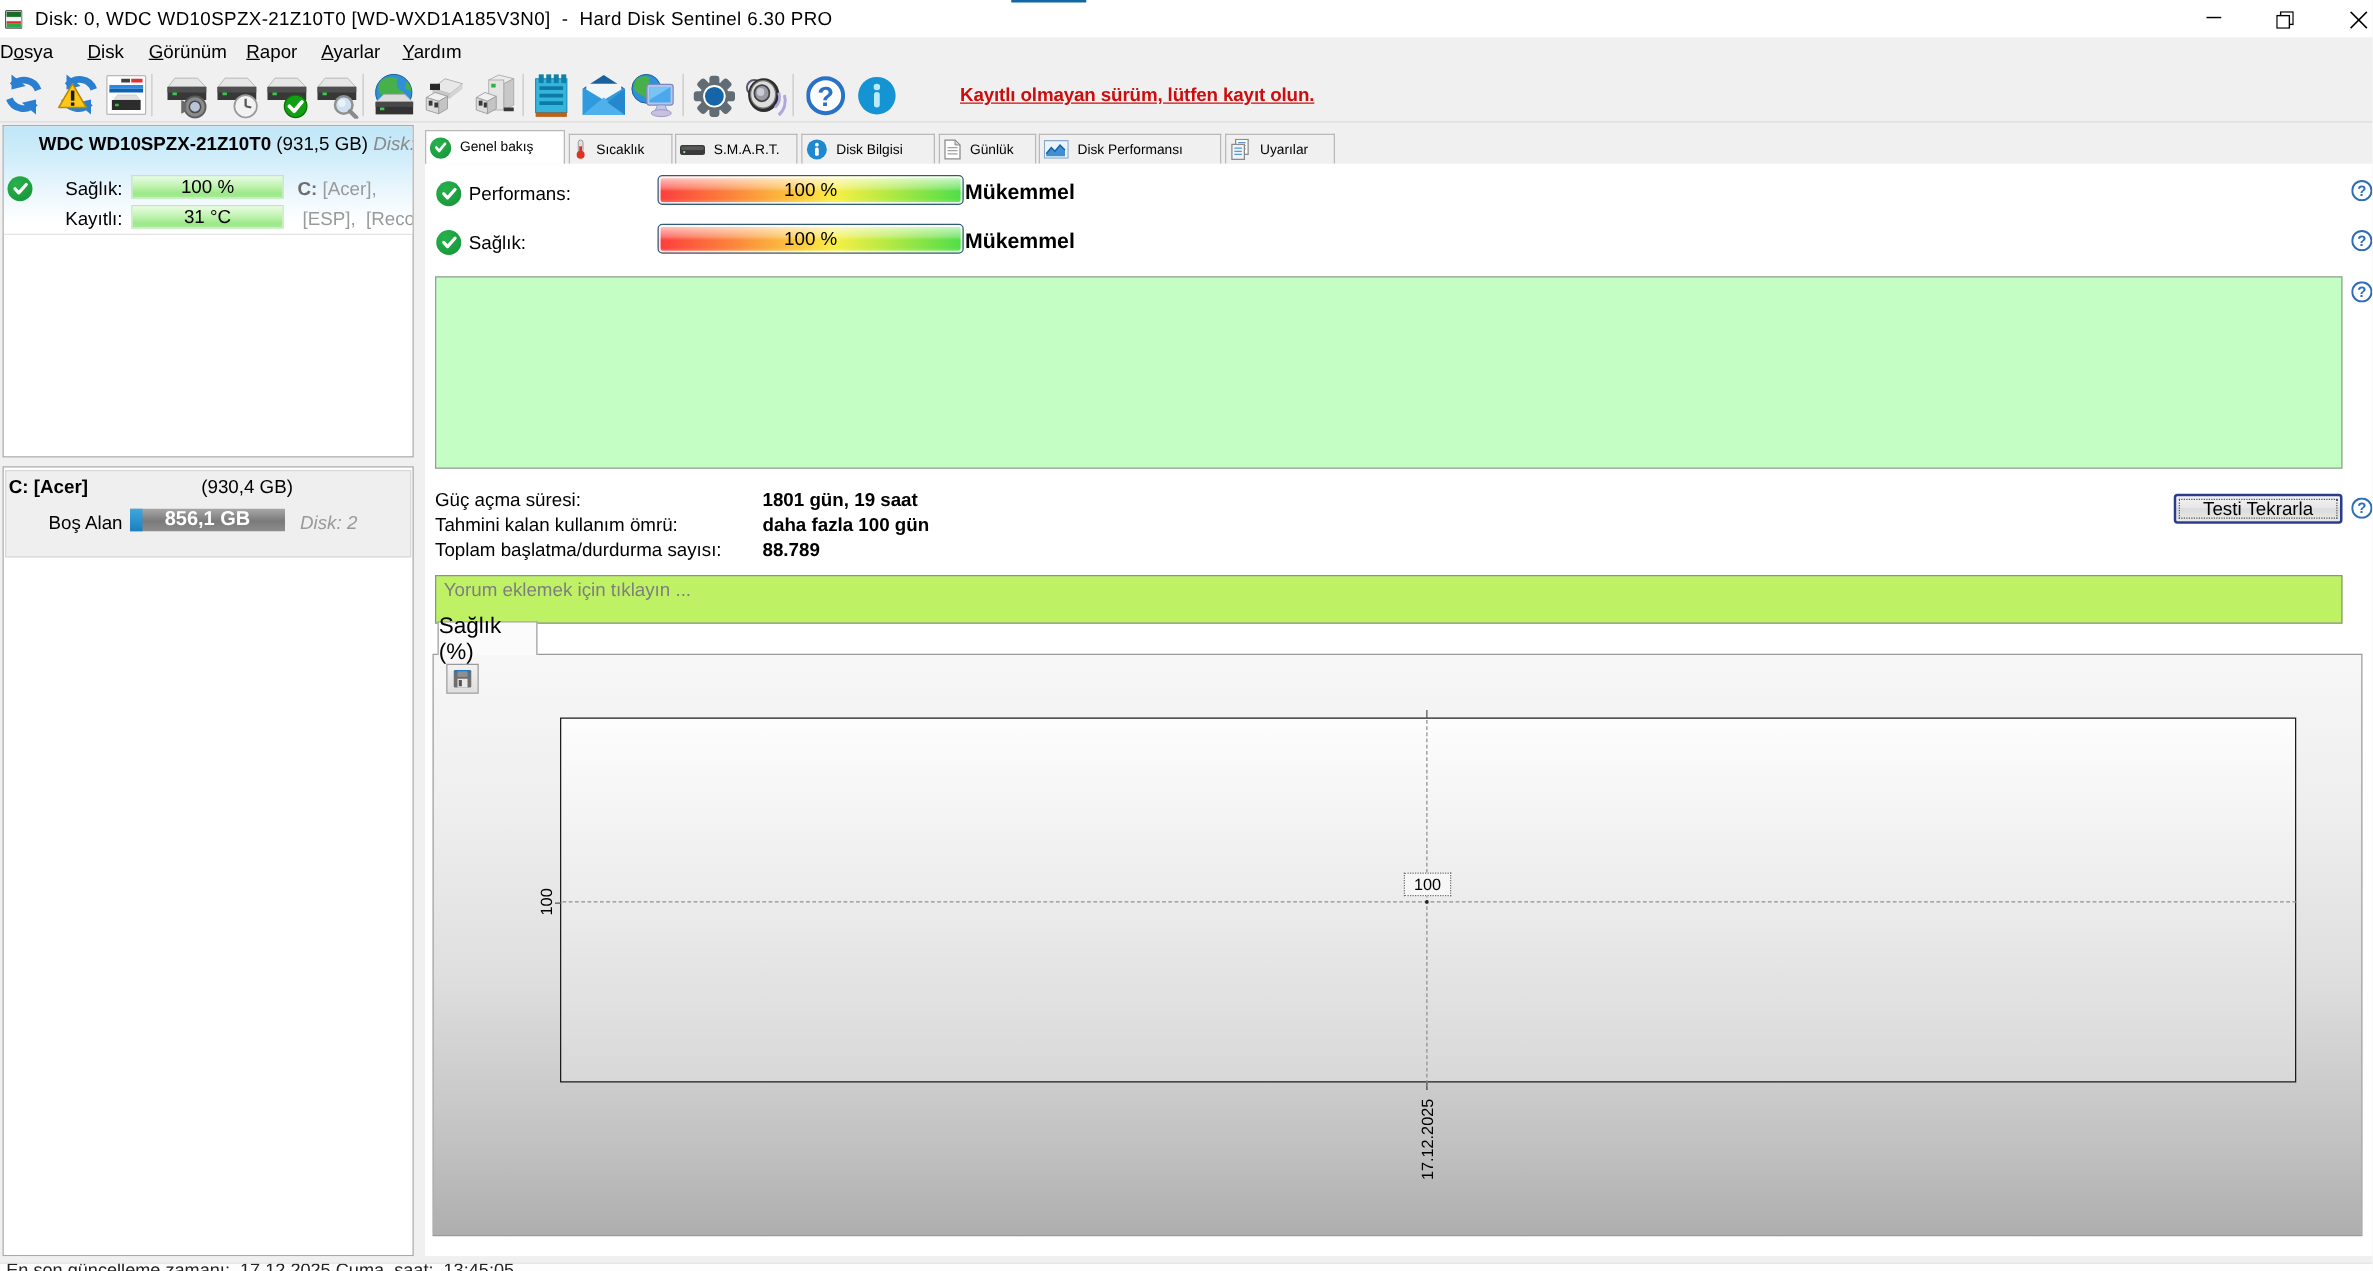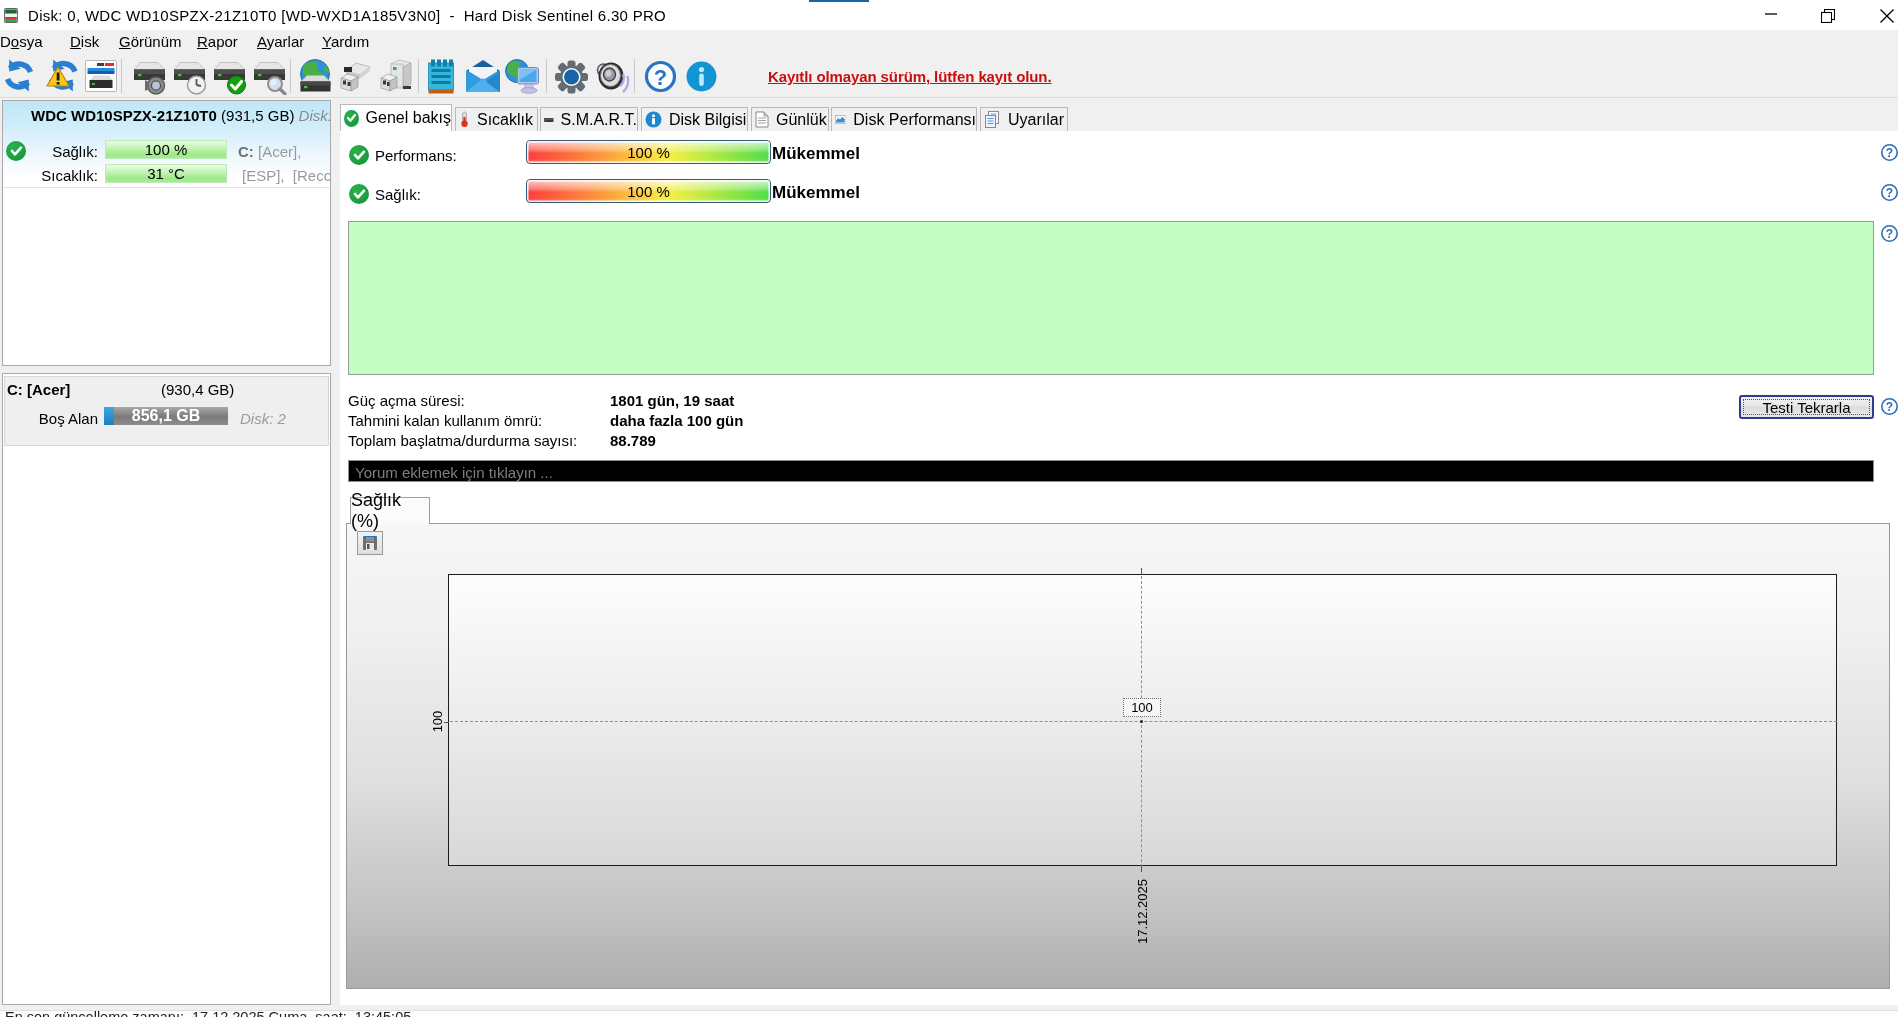--- a/index.html
+++ b/index.html
@@ -20,36 +20,36 @@
 #reglink{left:768px;top:68px;color:#cf0c0c;font-weight:bold;font-size:15px;letter-spacing:-0.1px;text-decoration:underline}
 
 #lpanel1{left:2px;top:100px;width:329px;height:266px;background:#fff;border:1px solid #a9a9a9;overflow:hidden}
 #lp1sel{left:0px;top:0px;width:327px;height:87px;background:linear-gradient(180deg,#bfe6f7 0%,#d2eefa 32%,#ecf7fd 62%,#ffffff 90%);border-bottom:1px solid #e4e4e4}
 #lpanel2{left:2px;top:373px;width:329px;height:632px;background:#fff;border:1px solid #a9a9a9}
 #lp2sel{left:1px;top:2px;width:325px;height:70px;background:#efefef;border:1px solid #d8d8d8}
 .greenbar{background:linear-gradient(180deg,#e9fce2 0%,#c2f3b2 45%,#9ce98a 80%,#a5ec93 100%);border:1px solid #c0e8b8;text-align:center;font-size:15px}
 
 .gcheck{border-radius:50%;background:radial-gradient(circle at 35% 30%,#27b24b,#149238);display:flex;align-items:center;justify-content:center}
 
-.tab{top:107px;height:24px;background:#f0f0f0;border:1px solid #b9b9b9;border-bottom:none;display:flex;align-items:center;padding-left:3px;gap:7px;font-size:16px;white-space:nowrap;overflow:hidden}
+.tab{top:107px;height:24px;background:#f0f0f0;border:1px solid #b9b9b9;border-bottom:none;display:flex;align-items:center;padding-left:3px;gap:7px;font-size:11px;white-space:nowrap;overflow:hidden}
 #tab-active{top:104px;height:27px;background:#fff;z-index:3}
 #rightpane{left:340px;top:131px;width:1558px;height:874px;background:#fff}
 
 .gauge{width:245px;height:24px;border:1px solid #33597a;border-radius:4px;box-shadow:inset 0 0 0 1.5px rgba(255,255,255,0.85);background:linear-gradient(90deg,#fd3d3d 0%,#fc7e3c 22%,#fdc63e 45%,#f8ef45 58%,#b6ea43 75%,#4ede49 100%);position:absolute;overflow:hidden}
 .gauge .gloss{position:absolute;left:0;top:0;width:100%;height:100%;background:linear-gradient(180deg,rgba(255,255,255,0.75) 0%,rgba(255,255,255,0.28) 42%,rgba(255,255,255,0) 55%,rgba(255,255,255,0) 82%,rgba(255,255,255,0.25) 100%)}
 .gauge .gtext{position:absolute;width:100%;text-align:center;top:3px;font-size:15px}
 .mukemmel{font-weight:bold;font-size:17px}
 
 #greenbox{left:348px;top:221px;width:1526px;height:154px;background:#c4fec4;border:1px solid #9a9a9a;padding:4px 3px;font-size:14.5px;line-height:18px}
 
 .dlabel{left:348px;font-size:15px}
 .dvalue{left:610px;font-size:15px;font-weight:bold}
 #retest{left:1739px;top:395px;width:135px;height:24px;border:2px solid #2b3c8c;border-radius:3px;background:linear-gradient(180deg,#f4f4f4,#e6e6e6 45%,#dcdcdc 50%,#e9e9e9);display:flex;align-items:center;justify-content:center;font-size:15px}
 #retest .dotted{position:absolute;left:2px;top:2px;right:2px;bottom:2px;border:1px dotted #555}
-#comment{left:348px;top:460px;width:1526px;height:22px;background:#000000;border:1px solid #8f8f8f;color:#7f7f7f;font-size:15px;padding:3px 6px}
+#comment{left:348px;top:460px;width:1526px;height:39px;background:#bef264;border:1px solid #8f8f8f;color:#7f7f7f;font-size:15px;padding:3px 6px}
 
 #subtab{left:350px;top:497px;width:80px;height:27px;background:#fbfbfb;border:1px solid #a0a0a0;border-bottom:none;z-index:2;display:flex;align-items:center;justify-content:center;font-size:18px}
 #chartpane{left:346px;top:523px;width:1544px;height:466px;border:1px solid #9a9a9a;background:linear-gradient(180deg,#f7f7f7 0%,#efefef 25%,#dfdfdf 55%,#c2c2c2 84%,#aeaeae 100%)}
 #savebtn{left:10px;top:7px;width:26px;height:24px;border:1px solid #9a9a9a;background:linear-gradient(180deg,#f2f2f2,#dedede);display:flex;align-items:center;justify-content:center}
 #chartbox{left:101px;top:50px;width:1389px;height:292px;border:1px solid #1c1c1c;background:linear-gradient(180deg,#fdfdfd 0%,#ececec 50%,#d8d8d8 100%)}
 .dashh{border-top:1px dashed #8f8f8f}
 .dashv{border-left:1px dashed #8f8f8f}
 #label100box{border:1px dotted #707070;background:#f6f6f6;font-size:13px;text-align:center}
 .rot{transform:rotate(-90deg);transform-origin:center;font-size:13px;white-space:nowrap}
 
@@ -270,21 +270,21 @@
   <div class="abs" id="lp1sel"></div>
   <div class="abs" style="left:28px;top:6px;width:310px;font-size:15px;white-space:nowrap"><b>WDC WD10SPZX-21Z10T0</b> (931,5 GB) <i style="color:#8a8a8a">Disk:</i></div>
   <div class="abs gcheck" style="left:3px;top:40px;width:20px;height:20px">
     <svg width="13" height="12">
         <path d="M2 6 L5 9.3 L11 2.6" stroke="#fff" stroke-width="2.6" fill="none" stroke-linecap="round" stroke-linejoin="round"></path>
       </svg>
   </div>
   <div class="abs" style="left:0px;top:42px;width:95px;text-align:right">Sağlık:</div>
   <div class="abs greenbar" style="left:102px;top:39px;width:122px;height:19px">100 %</div>
   <div class="abs" style="left:235px;top:42px;color:#9a9a9a"><b style="color:#6e6e6e">C:</b> [Acer],</div>
-  <div class="abs" style="left:0px;top:66px;width:95px;text-align:right">Sıcaklık:</div>
+  <div class="abs" style="left:0px;top:66px;width:95px;text-align:right">Kayıtlı:</div>
   <div class="abs greenbar" style="left:102px;top:63px;width:122px;height:19px">31 °C</div>
   <div class="abs" style="left:239px;top:66px;color:#9a9a9a;white-space:nowrap">[ESP],&nbsp; [Recov</div>
 </div>
 
 <div class="abs" id="lpanel2">
   <div class="abs" id="lp2sel"></div>
   <div class="abs" style="left:4px;top:7px"><b>C: [Acer]</b></div>
   <div class="abs" style="left:158px;top:7px">(930,4 GB)</div>
   <div class="abs" style="left:0px;top:36px;width:95px;text-align:right">Boş Alan</div>
   <div class="abs" style="left:101px;top:33px;width:124px;height:18px;background:linear-gradient(180deg,#a8a8a8,#7a7a7a 55%,#8d8d8d);display:flex;align-items:center;justify-content:center">

